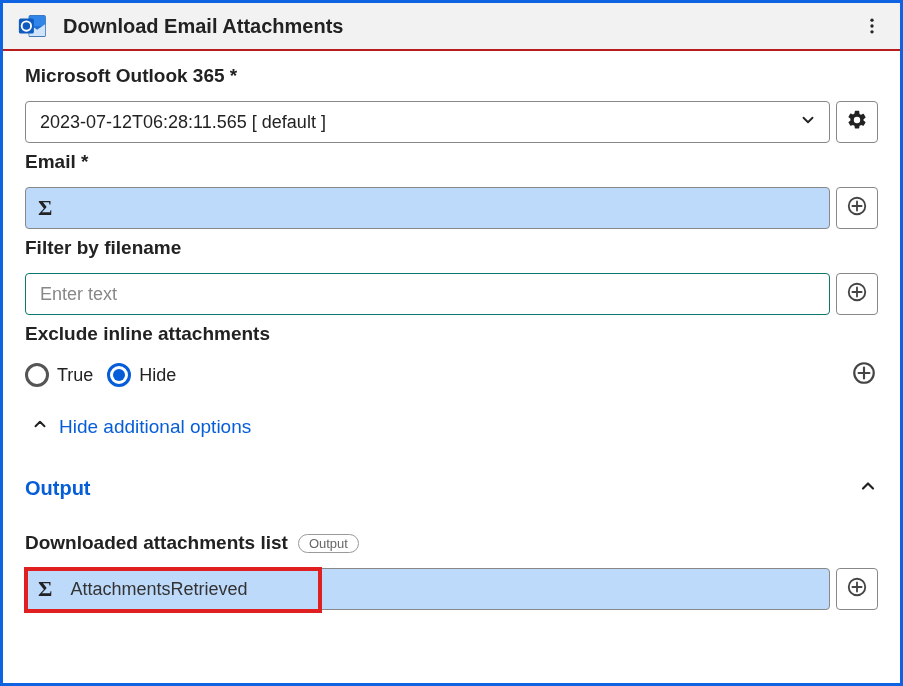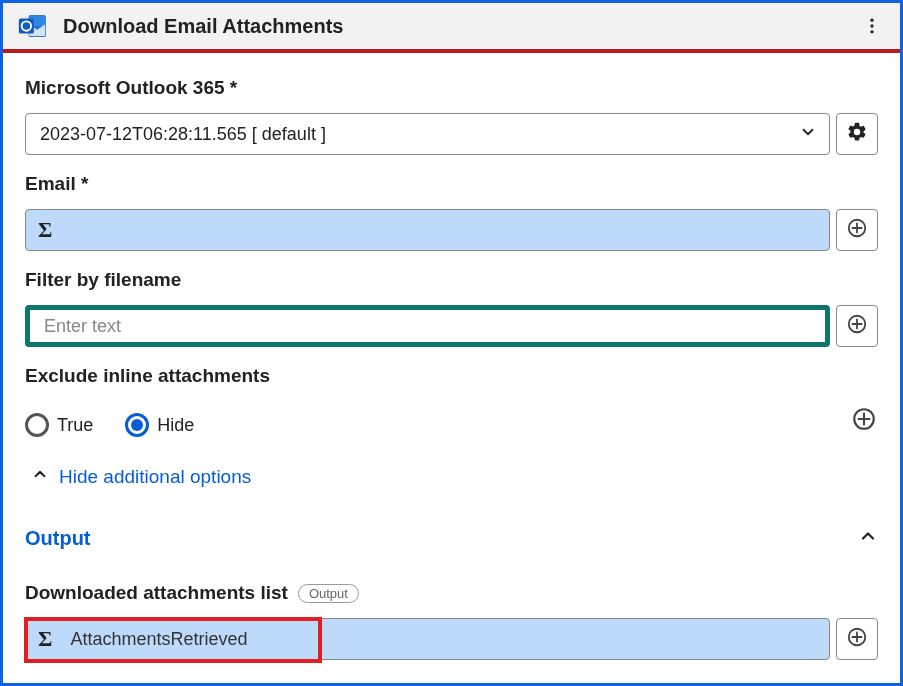--- a/index.html
+++ b/index.html
@@ -12,21 +12,21 @@
   }
   .panel {
     border: 3px solid #1063e0;
     width: 903px;
     height: 686px;
     display: flex;
     flex-direction: column;
   }
   .header {
     background: #f2f2f2;
-    border-bottom: 4px solid #b91c1c;
+    border-bottom: 2px solid #b91c1c;
     display: flex;
     align-items: center;
     padding: 8px 14px 8px 14px;
     gap: 16px;
   }
   .outlook-icon {
     width: 30px; height: 30px;
     display: flex; align-items: center; justify-content: center;
   }
   .header-title {
@@ -45,21 +45,20 @@
     padding: 14px 22px 18px 22px;
     display: flex;
     flex-direction: column;
     gap: 8px;
   }
   .field-label {
     font-size: 19px;
     font-weight: 600;
     color: #222;
     margin-bottom: 6px;
-    margin-top: 10px;
     display: flex;
     align-items: center;
     gap: 10px;
   }
   .field-label .output-pill {
     border: 1px solid #9a9a9a;
     color: #666;
     border-radius: 12px;
     font-size: 13px;
     font-weight: 400;
@@ -106,33 +105,33 @@
     gap: 18px;
   }
   .sigma {
     font-family: "Cambria Math", "Times New Roman", serif;
     font-size: 22px;
     font-weight: 700;
     color: #222;
   }
   .text-input {
     flex: 1;
-    border: 5px solid #0f766e;
+    border: 1px solid #0f766e;
     border-radius: 4px;
     height: 42px;
     padding: 0 14px;
     font-size: 18px;
     color: #222;
   }
   .text-input::placeholder { color: #888; }
   .radio-row {
     display: flex;
     align-items: center;
-    gap: 32px;
-    margin-top: 12px;
+    gap: 14px;
+    margin-top: 4px;
   }
   .radio-opt {
     display: flex;
     align-items: center;
     gap: 8px;
     font-size: 18px;
     color: #222;
     cursor: pointer;
   }
   .radio-circle {

